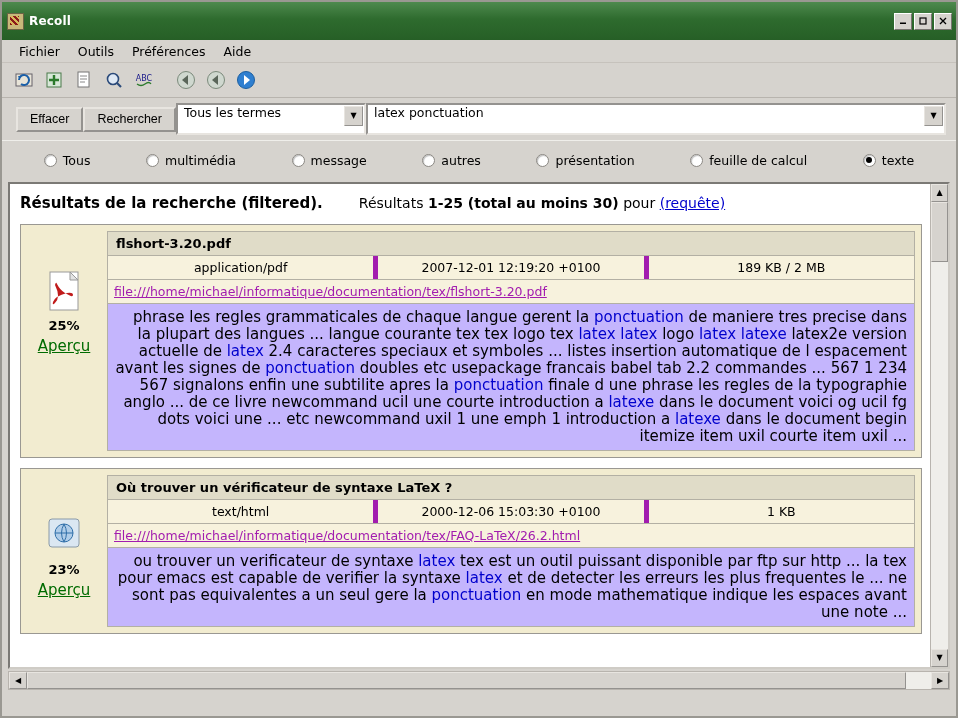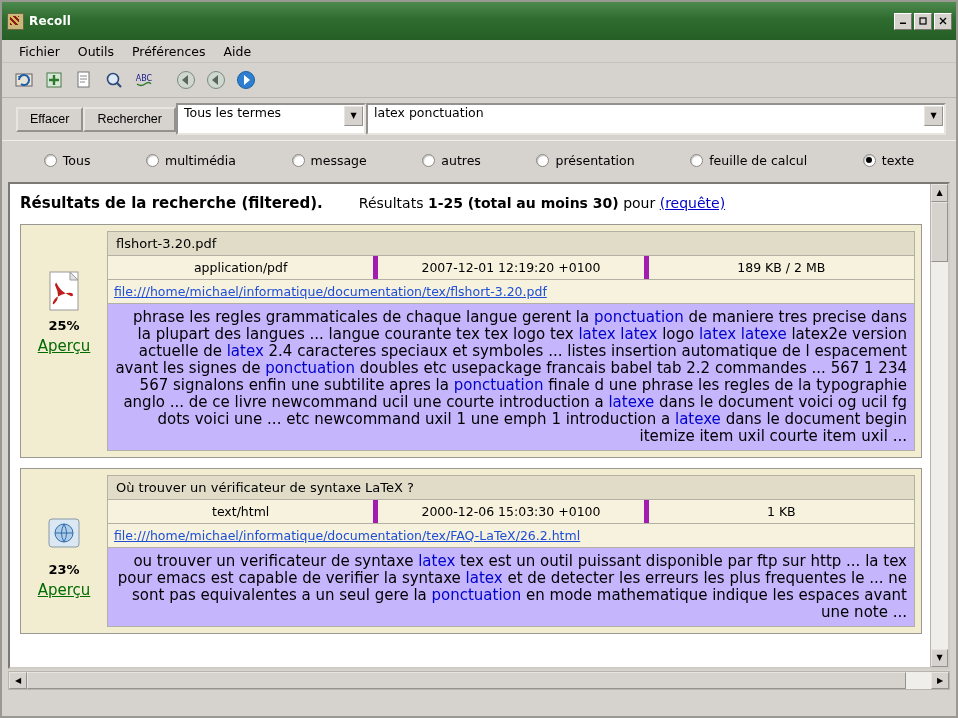--- a/index.html
+++ b/index.html
@@ -229,21 +229,21 @@
   .card-right {
     flex: 1;
     display: flex;
     flex-direction: column;
     gap: 0;
     min-width: 0;
   }
   .row-title {
     background: #e0dcc8;
     border: 1px solid #b3b0a4;
-    font-weight: normal;
+    font-weight: bold;
     padding: 4px 8px;
     font-size: 13px;
   }
   .row-meta {
     display: flex;
     border: 1px solid #b3b0a4;
     border-top: none;
     background: #f7f2dd;
   }
   .row-meta .cell {
@@ -254,21 +254,21 @@
     border-right: 5px solid #a21caf;
   }
   .row-meta .cell:last-child { border-right: none; }
   .row-url {
     border: 1px solid #b3b0a4;
     border-top: none;
     background: #f7f2dd;
     padding: 4px 6px;
   }
   .row-url a {
-    color: #1d4ed8;
+    color: #a21caf;
     text-decoration: underline;
     font-size: 12.5px;
   }
   .row-snip {
     border: 1px solid #b3b0a4;
     border-top: none;
     background: #c4b5fd;
     padding: 5px 7px;
     font-size: 15px;
     line-height: 17px;

